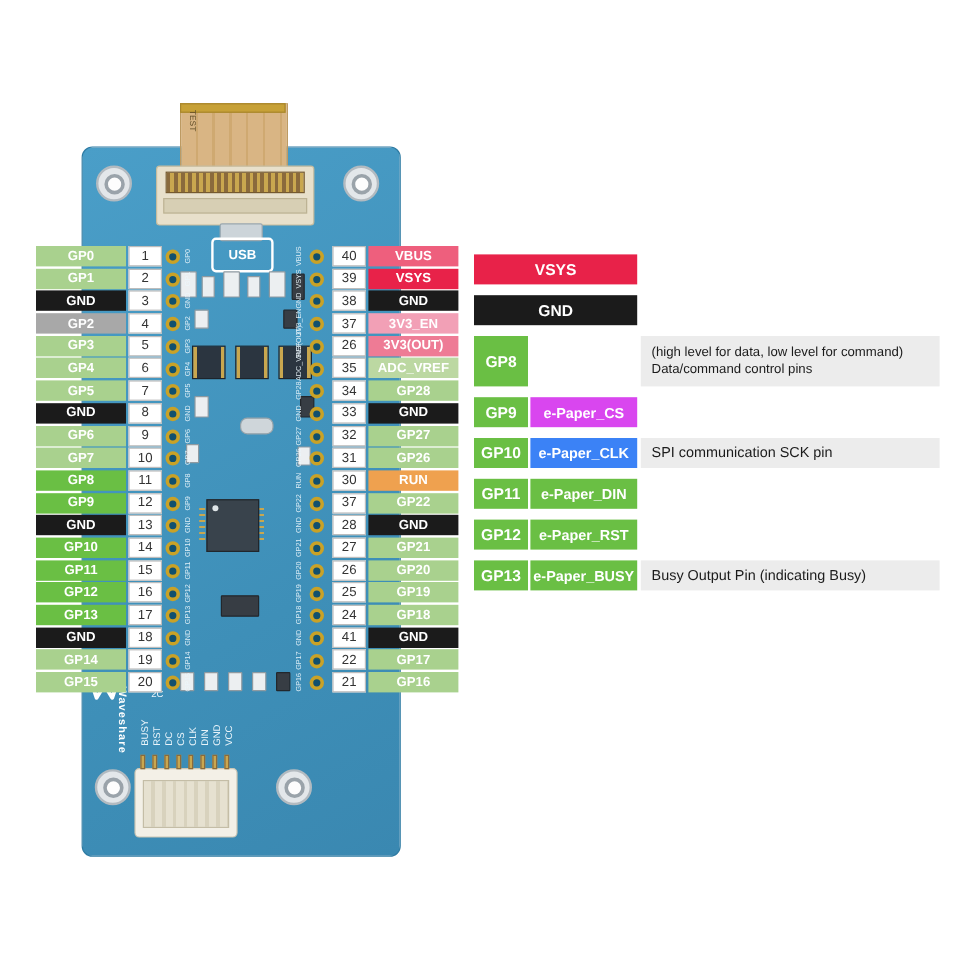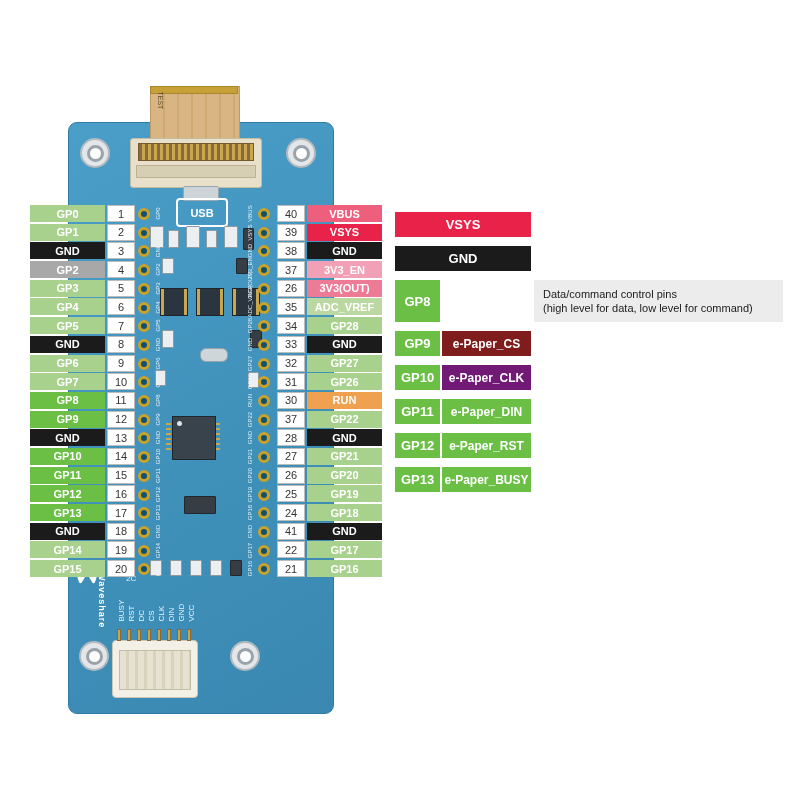--- a/index.html
+++ b/index.html
@@ -301,52 +301,58 @@
       <div class="lg-row">
         <div class="lg-pins">
           <div class="lg-pin" style="background: rgb(27, 27, 27);">GND</div>
         </div>
       </div>
       <div class="lg-row tall">
         <div class="lg-pins">
           <div class="lg-pin narrow" style="background: rgb(106, 191, 68);">GP8</div>
         </div>
         <div class="lg-desc">
+          <div>(high level for data, low level for command)</div>
           <div>Data/command control pins</div>
-          <div>(high level for data, low level for command)</div>
         </div>
       </div>
       <div class="lg-row">
         <div class="lg-pins">
           <div class="lg-pin narrow" style="background: rgb(106, 191, 68);">GP9</div>
-          <div class="lg-func" style="background: #7f1d1d;">e-Paper_CS</div>
+          <div class="lg-func" style="background: #d946ef;">e-Paper_CS</div>
         </div>
       </div>
       <div class="lg-row">
         <div class="lg-pins">
           <div class="lg-pin narrow" style="background: rgb(106, 191, 68);">GP10</div>
-          <div class="lg-func" style="background: #701a75;">e-Paper_CLK</div>
+          <div class="lg-func" style="background: #3b82f6;">e-Paper_CLK</div>
+        </div>
+        <div class="lg-desc">
+          <div>SPI communication SCK pin</div>
         </div>
       </div>
       <div class="lg-row">
         <div class="lg-pins">
           <div class="lg-pin narrow" style="background: rgb(106, 191, 68);">GP11</div>
           <div class="lg-func" style="background: rgb(106, 191, 68);">e-Paper_DIN</div>
         </div>
       </div>
       <div class="lg-row">
         <div class="lg-pins">
           <div class="lg-pin narrow" style="background: rgb(106, 191, 68);">GP12</div>
           <div class="lg-func" style="background: rgb(106, 191, 68);">e-Paper_RST</div>
         </div>
       </div>
       <div class="lg-row">
         <div class="lg-pins">
           <div class="lg-pin narrow" style="background: rgb(106, 191, 68);">GP13</div>
           <div class="lg-func" style="background: rgb(106, 191, 68);">e-Paper_BUSY</div>
+        </div>
+        <div class="lg-desc">
+          <div>Busy Output Pin (indicating Busy)</div>
         </div>
       </div>
     </div>
 <div class="pad" style="left: 138px; top: 208px;"></div>
     <span class="edge-label" style="left: 148px; top: 210px;">GP0</span>
     <div class="pad" style="left: 138px; top: 226.7px;"></div>
     <span class="edge-label" style="left: 148px; top: 228.7px;">GP1</span>
     <div class="pad" style="left: 138px; top: 245.4px;"></div>
     <span class="edge-label" style="left: 148px; top: 247.4px;">GND</span>
     <div class="pad" style="left: 138px; top: 264.1px;"></div>

